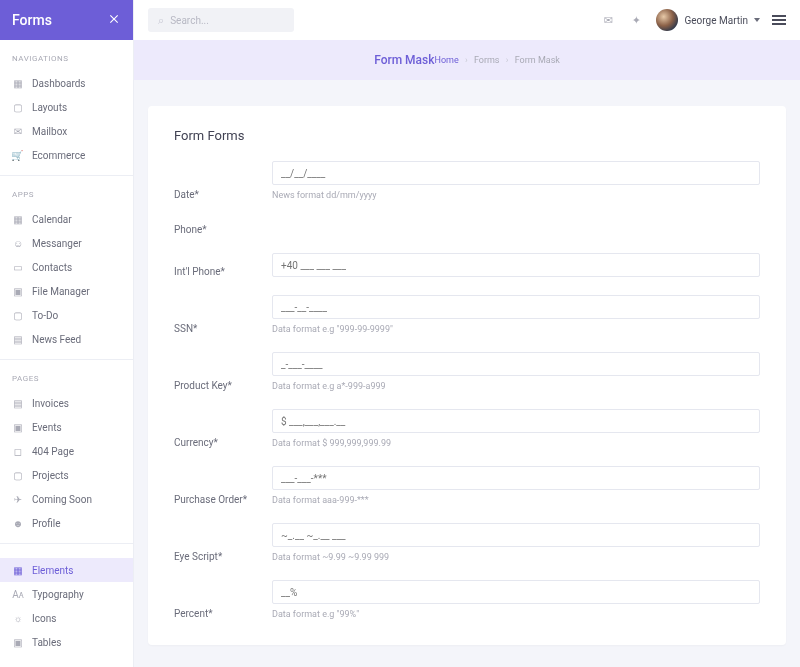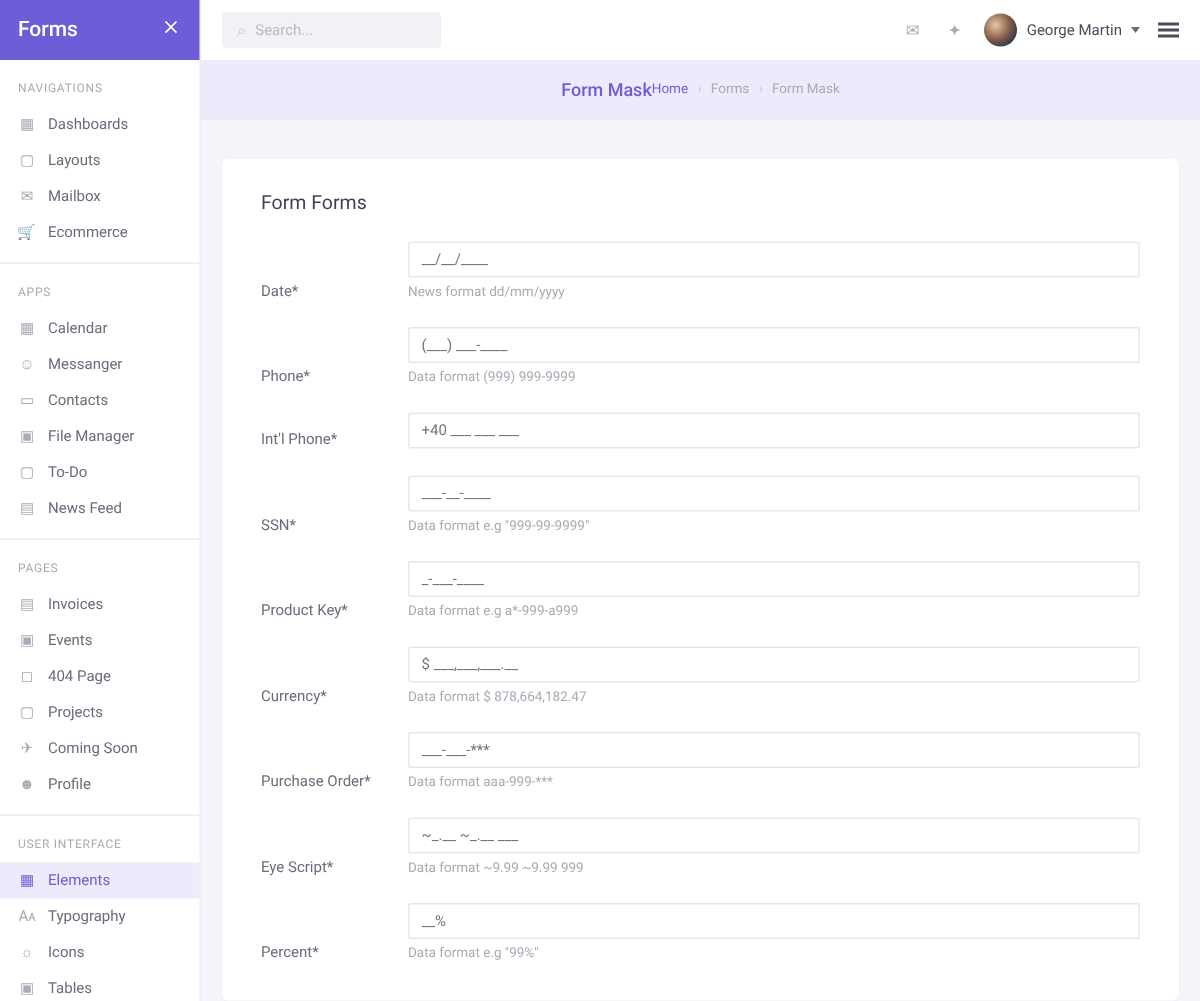--- a/index.html
+++ b/index.html
@@ -133,21 +133,20 @@
           <span>Coming Soon</span>
         </div>
       <div class="nav-item">
           <span class="ico">☻</span>
           <span>Profile</span>
         </div>
     </div>
     <div class="divider"></div>
 
     <div class="nav-section">
-      <div class="nav-heading">USER INTERFACE</div>
       <div class="nav-item active">
           <span class="ico">▦</span>
           <span>Elements</span>
         </div>
       <div class="nav-item">
           <span class="ico">Aᴀ</span>
           <span>Typography</span>
         </div>
       <div class="nav-item">
           <span class="ico">☼</span>
@@ -200,24 +199,20 @@
         <div class="field">
           <div class="field-label">Date*</div>
           <div class="field-body">
             <input type="text" placeholder="__/__/____" style="">
             <div class="helper">News format dd/mm/yyyy</div>
           </div>
         </div>
 
         <div class="field">
           <div class="field-label">Phone*</div>
-          <div class="field-body">
-            <input type="text" placeholder="(___) ___-____" style="">
-            <div class="helper">Data format (999) 999-9999</div>
-          </div>
         </div>
 
         <div class="field">
           <div class="field-label">Int'l Phone*</div>
           <div class="field-body">
             <input type="text" placeholder="+40 ___ ___ ___" style="">
           </div>
         </div>
 
         <div class="field">
@@ -233,21 +228,21 @@
           <div class="field-body">
             <input type="text" placeholder="_-___-____" style="">
             <div class="helper">Data format e.g a*-999-a999</div>
           </div>
         </div>
 
         <div class="field">
           <div class="field-label">Currency*</div>
           <div class="field-body">
             <input type="text" placeholder="$ ___,___,___.__" style="">
-            <div class="helper">Data format $ 878,664,182.47</div>
+            <div class="helper">Data format $ 999,999,999.99</div>
           </div>
         </div>
 
         <div class="field">
           <div class="field-label">Purchase Order*</div>
           <div class="field-body">
             <input type="text" placeholder="___-___-***" style="">
             <div class="helper">Data format aaa-999-***</div>
           </div>
         </div>

